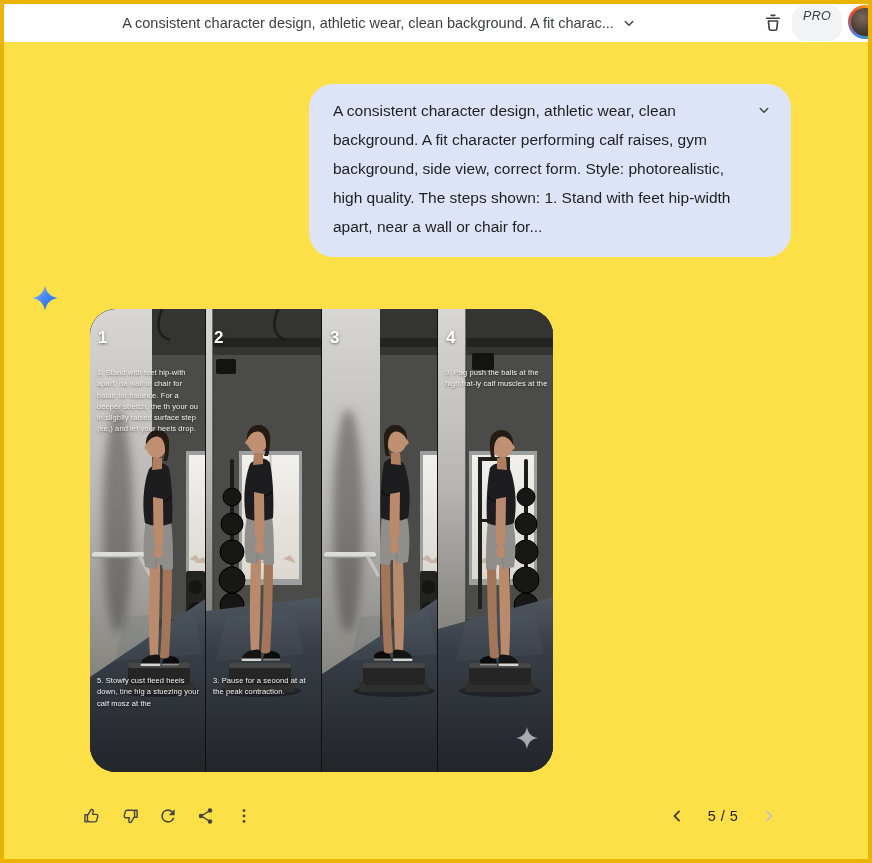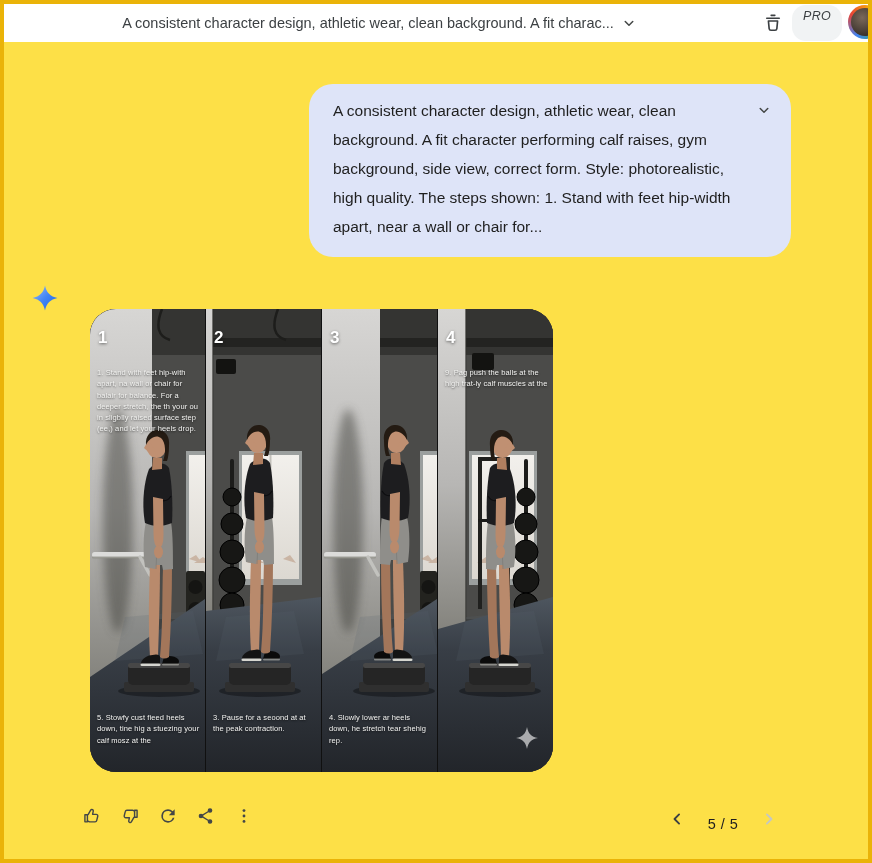--- a/index.html
+++ b/index.html
@@ -34,27 +34,27 @@
              border-radius:26px;overflow:hidden;cursor:pointer;}
   .image-grid{display:grid;grid-template-columns:repeat(4,115px);gap:1px;background:#101010;
               width:463px;height:463px;}
   .panel{position:relative;width:115px;height:463px;overflow:hidden;background:#3a3a38;}
   .panel svg.scene{position:absolute;inset:0;display:block;}
   .pnum{position:absolute;top:19px;left:8px;color:#fff;font-size:17px;font-weight:bold;
         text-shadow:0 1px 3px rgba(0,0,0,.5);}
   .pcap{position:absolute;left:7px;right:5px;color:#f3f3f1;font-size:7.5px;line-height:1.5;
         text-shadow:0 1px 2px rgba(0,0,0,.55);letter-spacing:.1px;}
   .pcap.top{top:41px;margin-top:17px;}
-  .pcap.bottom{top:403px;}
+  .pcap.bottom{top:366px;}
   .wm{position:absolute;right:14px;bottom:22px;width:24px;height:24px;opacity:.6;}
 
   
   .toolbar{position:absolute;left:72px;top:796px;display:flex;align-items:center;gap:6px;}
   .toolbar .icon-btn{width:32px;height:32px;}
-  .pagination{position:absolute;left:660px;top:796px;display:flex;align-items:flex-end;gap:13px;height:32px;}
+  .pagination{position:absolute;left:660px;top:796px;display:flex;align-items:center;gap:13px;height:32px;}
   .page-label{font-size:14.5px;color:#1f1f1f;font-weight:500;letter-spacing:.5px;min-width:40px;text-align:center;}
   .nav-btn{width:26px;height:26px;}
   .nav-btn.disabled{cursor:default;}
 </style>
 </head>
 <body>
 
 <div class="page">
 
   <div class="header">
@@ -290,21 +290,20 @@
     <path d="M-1,-166 C4,-163 9,-164 12,-169" stroke="#0d0d0f" stroke-width="1.2" fill="none"></path>
     <path d="M-6,-168 L4,-166 L4.5,-130 Q4.5,-117 -0.5,-117 Q-5.5,-118 -5.5,-132 Z" fill="#b98a6c"></path>
     <ellipse cx="-0.5" cy="-113" rx="4.5" ry="6.5" fill="#b98a6c"></ellipse>
     <path d="M-7,-195 L3,-196 L3,-207 L-6,-207 Z" fill="#b07f60"></path>
     <ellipse cx="-2.5" cy="-219" rx="10" ry="12" fill="#c09072"></ellipse>
     <path d="M-11,-224 L-15,-217 L-10,-212.5 L-6,-209 L-3,-208 L-4.5,-216 Z" fill="#c09072"></path>
     <path d="M-13,-220 C-14,-230 -7,-236 0,-235 C7,-234 11,-228 10,-219 C10,-212 9,-207 8,-204 L4,-204 C7,-212 7,-222 2,-227 C-3,-231 -10,-227 -13,-220 Z" fill="#241b13"></path>
   </g>
           </svg>
           <div class="pnum">3</div>
-          <div class="pcap bottom">4. Slowly lower ar heels down, he stretch tear shehig rep.</div>
         </div>
         <div class="panel">
           <svg class="scene" width="115" height="463" viewBox="0 0 115 463">
             <defs>
     <linearGradient id="wg3" x1="0" y1="0" x2="0" y2="1">
       <stop offset="0" stop-color="#d7d6d4"></stop>
                 <stop offset=".55" stop-color="#b7b6b4"></stop>
                 <stop offset="1" stop-color="#85847e"></stop>
     </linearGradient>
     <linearGradient id="fg3" x1="0" y1="0" x2="0" y2="1">

